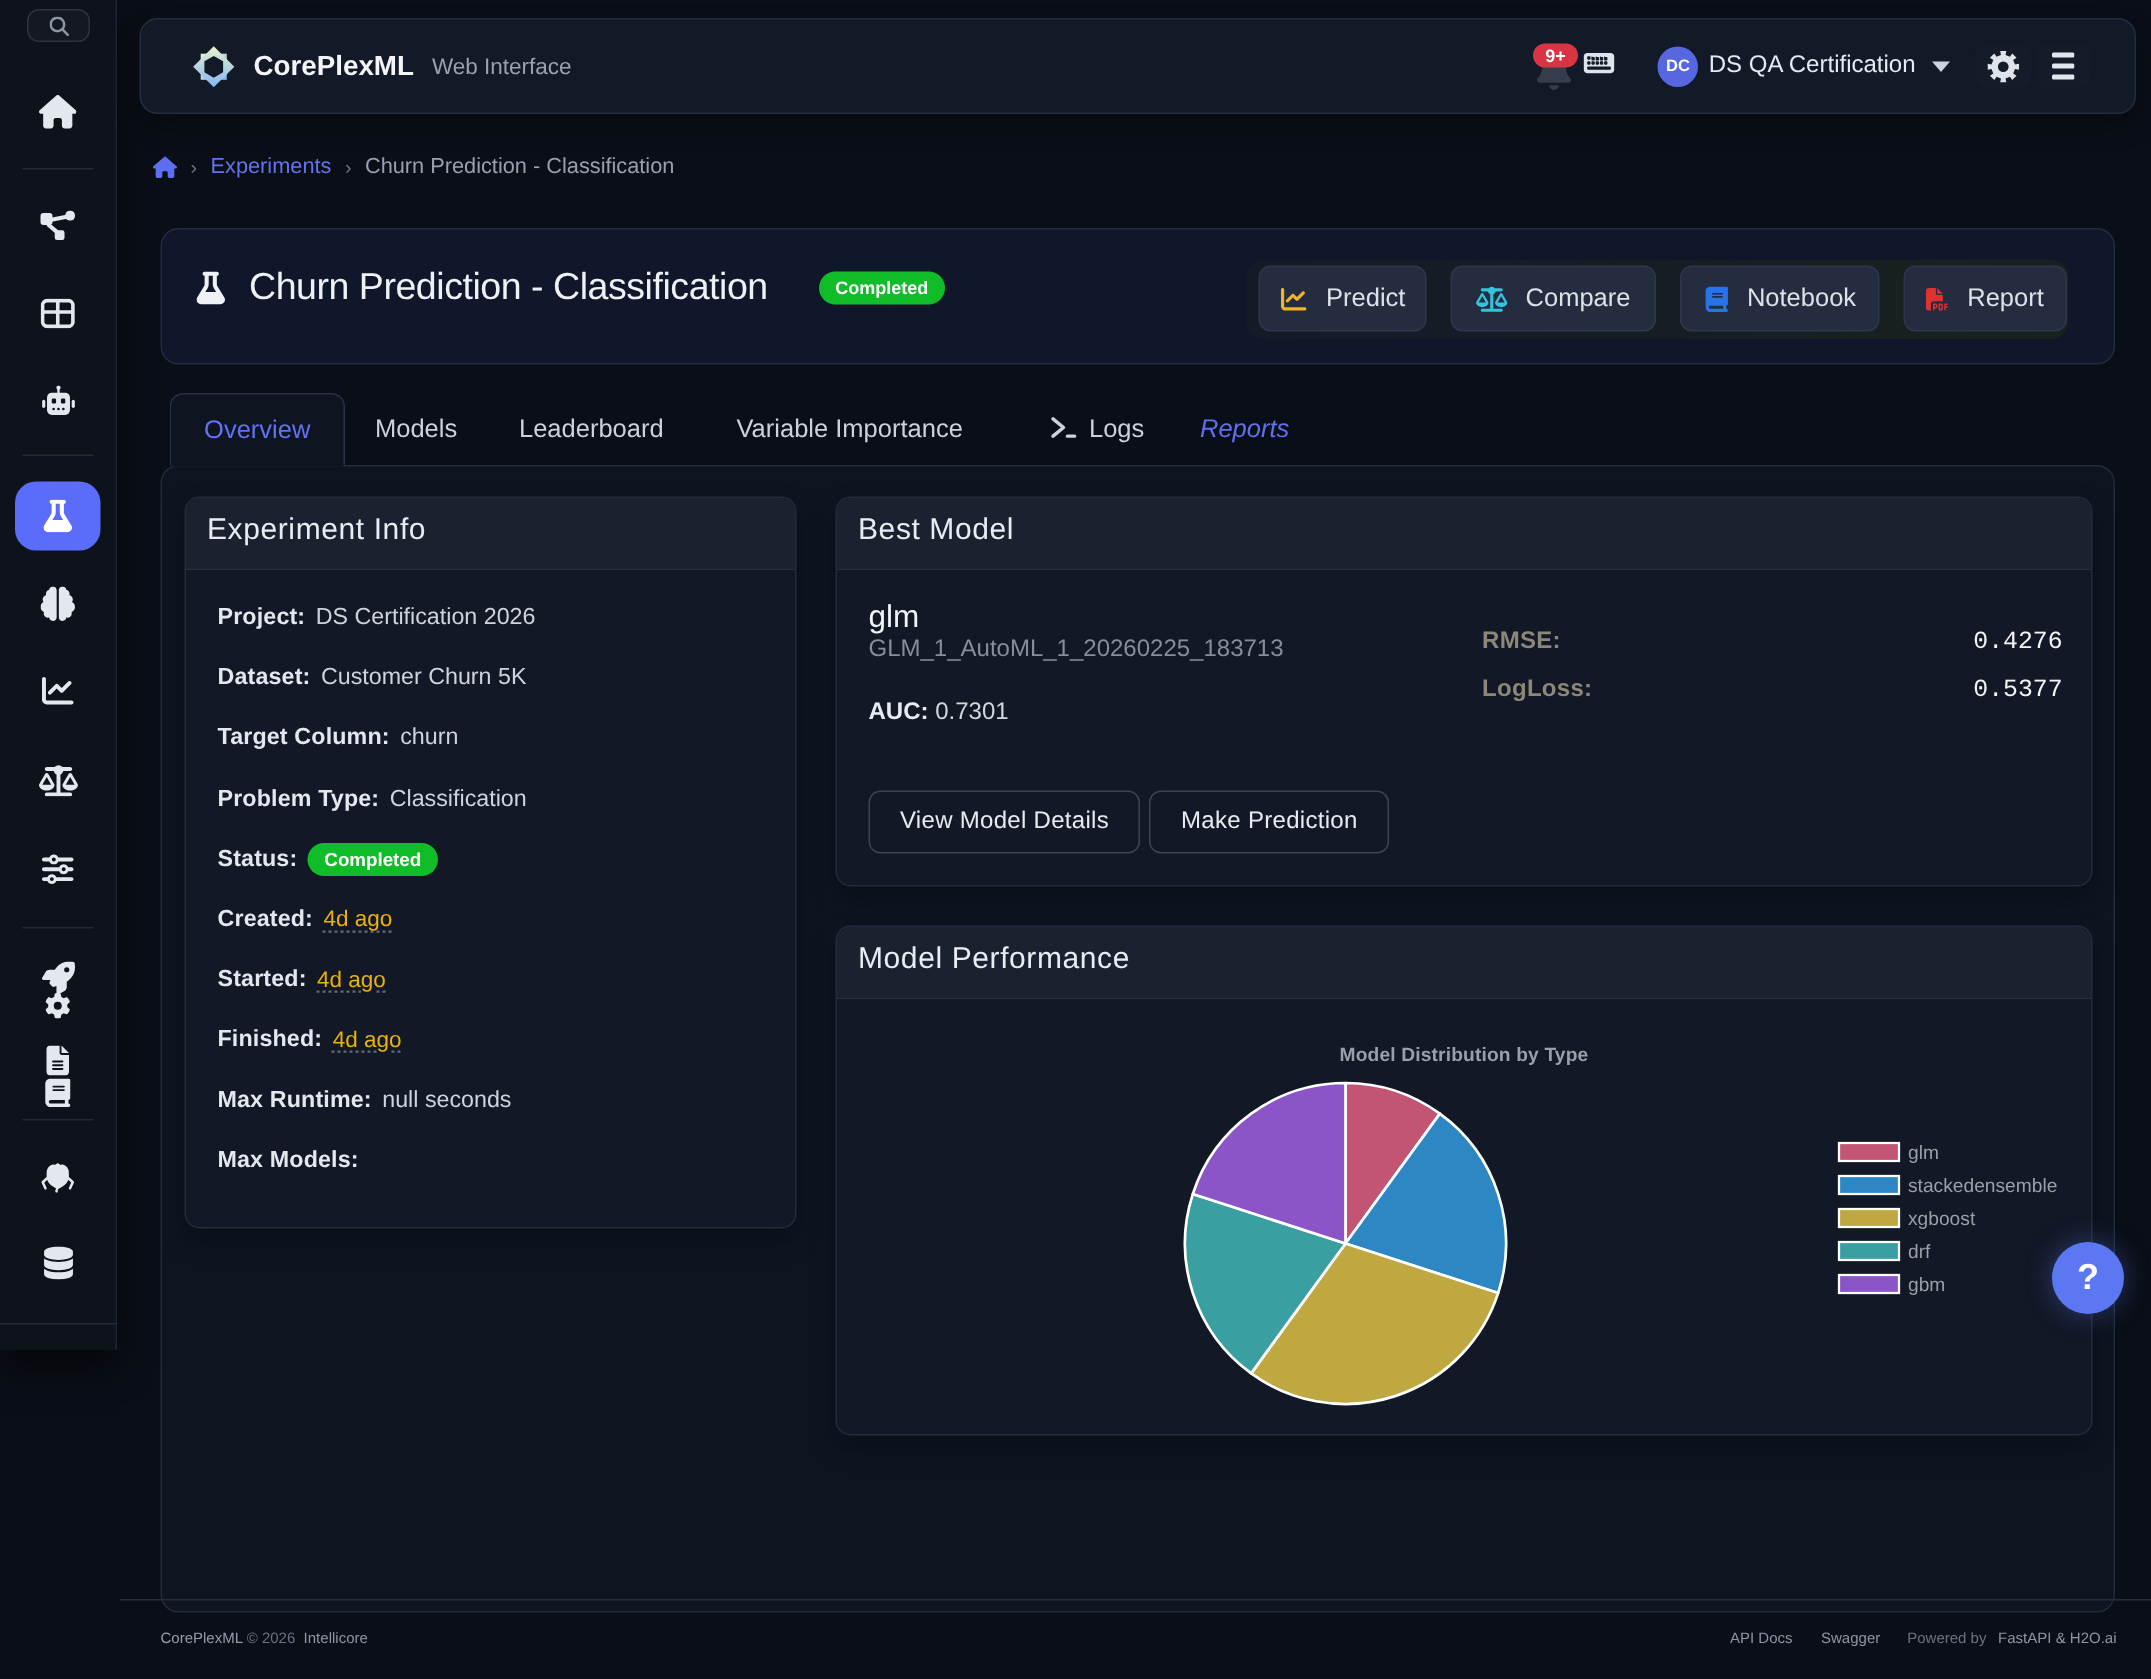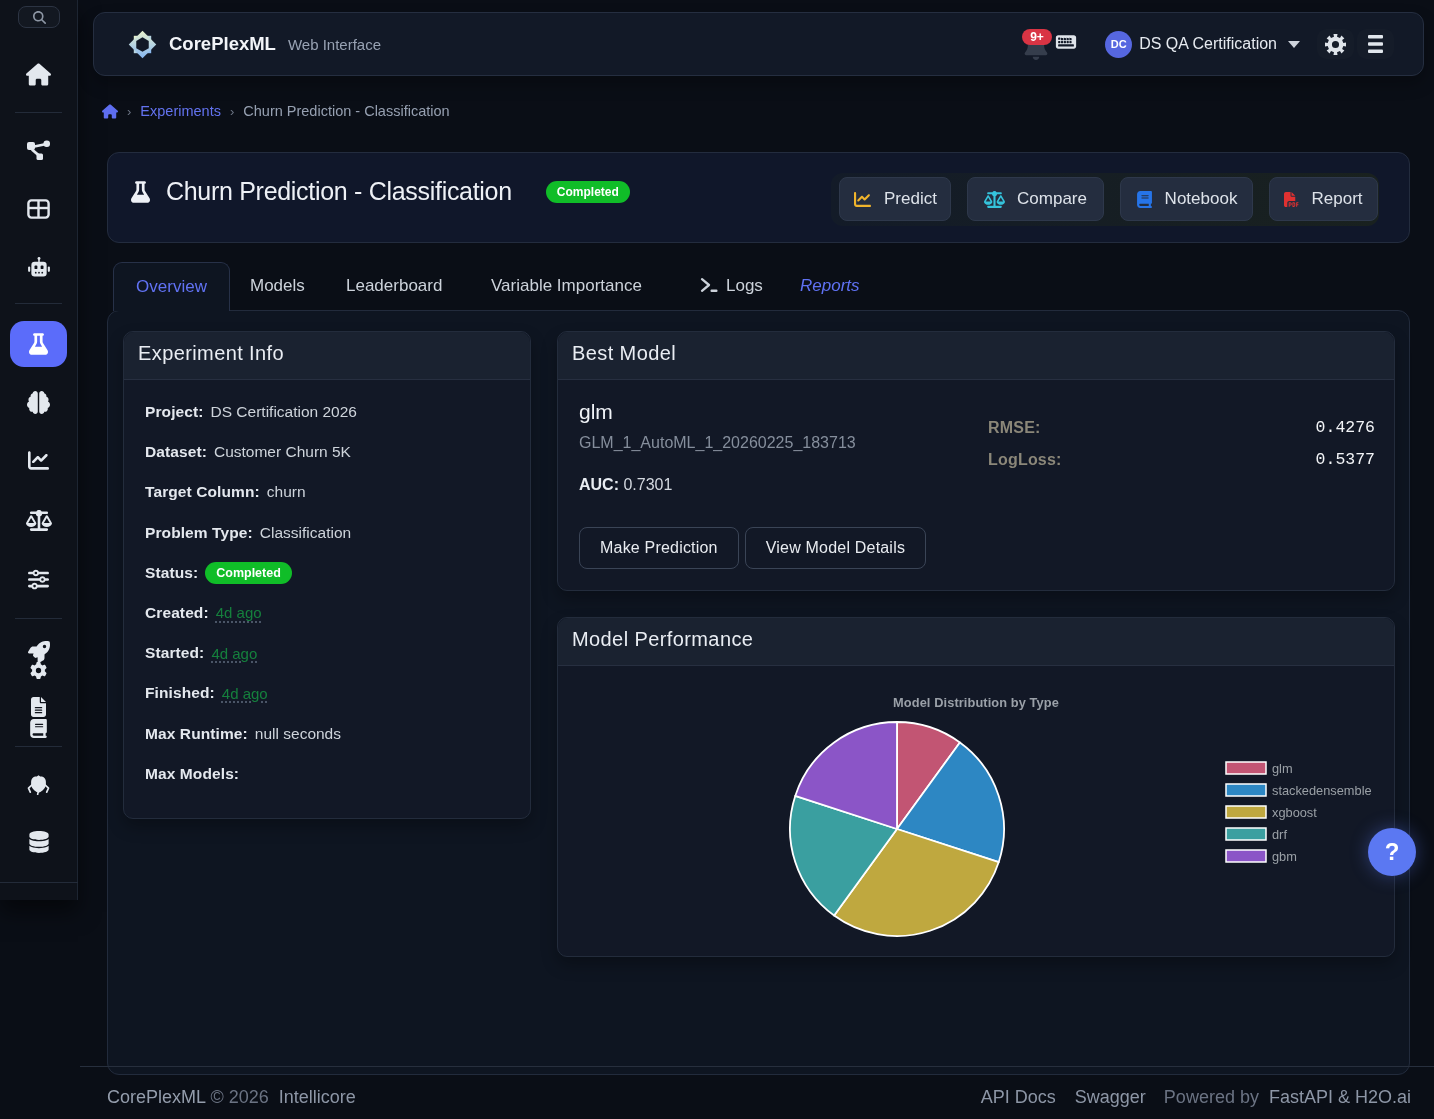--- a/index.html
+++ b/index.html
@@ -102,46 +102,46 @@
 .card { background:#121826; border:1px solid #232c3c; border-radius:10px; position:absolute; box-shadow:0 8px 16px rgba(0,0,0,.28); }
 .card-head {
   background:#1a2230; border-bottom:1px solid #272f40; border-radius:10px 10px 0 0;
   font-size:20px; color:#e9edf3; padding:9px 14px 12px; letter-spacing:.4px; line-height:24px; height:48px; box-sizing:border-box;
 }
 .exp-card { left:15px; top:20px; width:408px; height:488px; }
 .exp-body { padding:20px 21px 17px; font-size:15.5px; }
 .exp-row { margin-bottom:16.2px; height:24px; display:flex; align-items:center; }
 .exp-row b { color:#e4e8ee; font-weight:bold; margin-right:7px; letter-spacing:.1px;}
 .exp-row .v { color:#ced4db; }
-.exp-row .muted { color:#15803d; text-decoration:underline dotted; text-decoration-color:#5e6a7d; text-underline-offset:3px; font-size:15px; }
+.exp-row .muted { color:#eab308; text-decoration:underline dotted; text-decoration-color:#5e6a7d; text-underline-offset:3px; font-size:15px; }
 .badge-sm { background:#10bd28; color:#fff; font-size:12.5px; font-weight:bold; border-radius:11px; padding:4px 11px; }
 .best-card { left:449px; top:20px; width:838px; height:260px; }
 .best-body { padding:18px 21px; position:relative; height:212px; }
 .bm-name { font-size:21px; color:#f0f3f7; margin-top:2px; }
-.bm-id { font-size:16px; color:#858e9c; margin-top:10px; }
+.bm-id { font-size:16px; color:#858e9c; }
 .bm-auc { font-size:16px; margin-top:24px; }
 .bm-auc b { color:#e8ecf2; }
 .bm-auc span { color:#d3d8df; }
 .bm-btns { position:absolute; left:21px; top:147px; display:flex; }
 .obtn {
   height:42px; border:1px solid #3a4456; border-radius:8px; background:transparent;
   color:#e8ebf0; font-size:16px; display:flex; align-items:center; padding:0 20px; margin-right:6px; letter-spacing:.2px;
   font-family:"Liberation Sans", sans-serif;
 }
 .metrics { position:absolute; left:430px; top:25px; width:387px; }
 .metric { display:flex; align-items:flex-end; height:32px; }
 .metric b { color:#8b8779; font-size:16px; letter-spacing:.2px; }
 .metric .mv { margin-left:auto; font-family:"Liberation Mono", monospace; font-size:16.5px; color:#f2f4f7; }
 .perf-card { left:449px; top:306px; width:838px; height:340px; }
 .perf-body { position:relative; height:291px; }
 .chart-title { position:absolute; left:0; right:0; top:29px; text-align:center; font-size:12.8px; font-weight:bold; color:#9aa0a8; letter-spacing:.1px; }
 
 .pfoot {
   position:absolute; left:0; top:1066px; width:1354px; height:53px;
-  border-top:1px solid #272f3d; font-size:18px; color:#7c8595;
+  border-top:1px solid #272f3d; font-size:10px; color:#7c8595;
 }
 .pfoot .fl { position:absolute; left:27px; top:20px; }
 .pfoot .fr { position:absolute; right:23px; top:20px; }
 .pfoot a { color:#8d96a6; text-decoration:none; }
 
 .help {
   position:absolute; left:1368px; top:828px; width:48px; height:48px; border-radius:50%;
   background:#5b78f2; color:#fff; font-size:24px; font-weight:bold;
   display:flex; align-items:center; justify-content:center;
   box-shadow:0 0 18px rgba(91,120,242,.38);
@@ -415,22 +415,22 @@
       </div>
     </div>
 
     <div class="card best-card">
       <div class="card-head">Best Model</div>
       <div class="best-body">
         <div class="bm-name">glm</div>
         <div class="bm-id">GLM_1_AutoML_1_20260225_183713</div>
         <div class="bm-auc"><b>AUC:</b> <span>0.7301</span></div>
         <div class="bm-btns">
+          <button class="obtn">View Model Details</button>
           <button class="obtn">Make Prediction</button>
-          <button class="obtn">View Model Details</button>
         </div>
         <div class="metrics">
           <div class="metric">
               <b>RMSE:</b>
               <span class="mv">0.4276</span>
             </div>
           <div class="metric">
               <b>LogLoss:</b>
               <span class="mv">0.5377</span>
             </div>

